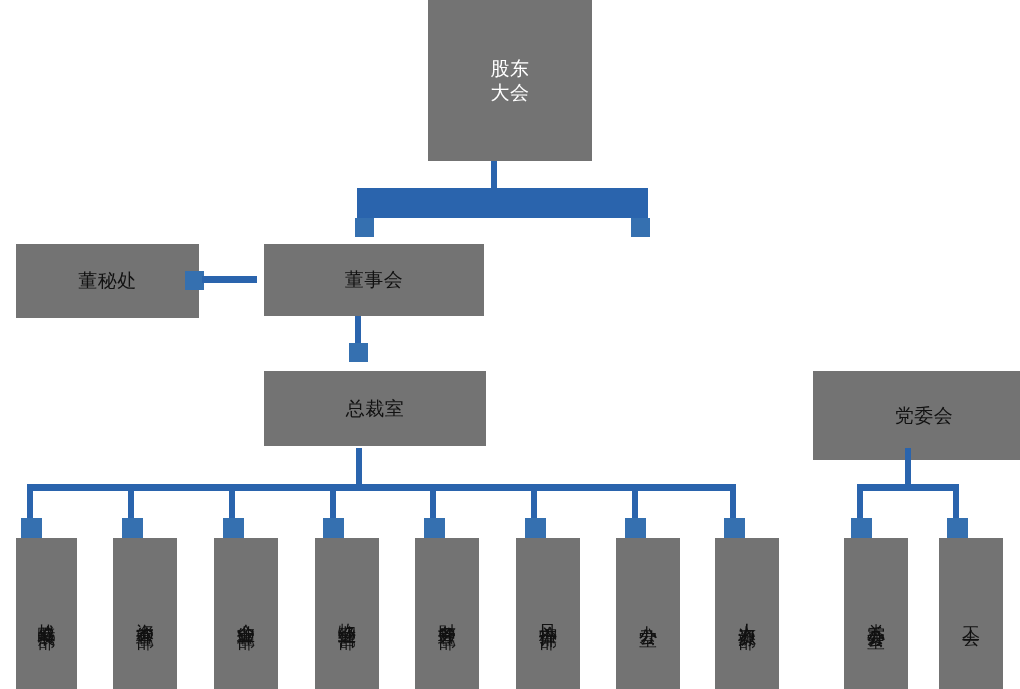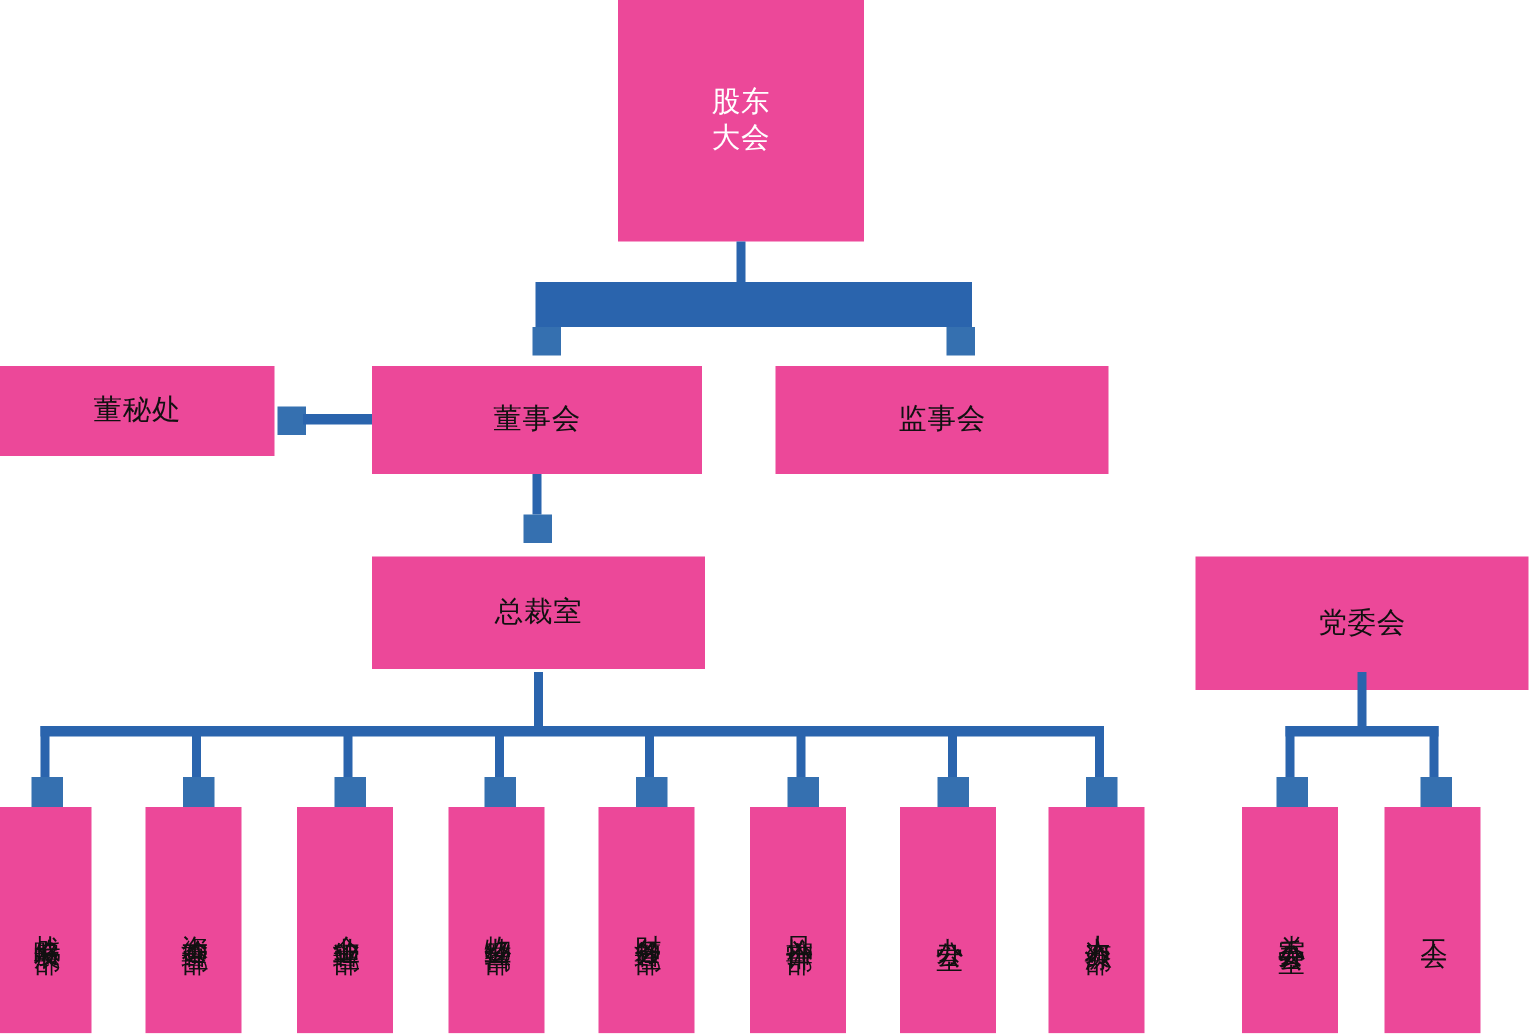--- a/index.html
+++ b/index.html
@@ -12,26 +12,27 @@
   }
   #org-chart {
     position: relative;
     width: 1020px;
     height: 689px;
     background: #ffffff;
     overflow: hidden;
   }
   .node {
     position: absolute;
-    background: #ec4899;
+    background: #737373;
     box-sizing: border-box;
     display: flex;
     align-items: center;
     justify-content: center;
     text-align: left;
+    margin-left: 16px;
   }
   .node .label {
     font-size: 19px;
     line-height: 1.25;
     letter-spacing: 0.5px;
     white-space: pre-line;
     font-weight: 400;
   }
   .node.white-text .label { color: #ffffff; }
   .node.dark-text  .label { color: #111111; }
@@ -66,34 +67,31 @@
   <div class="node white-text" style="left:412px; top:0px; width:164px; height:161px;">
     <span class="label">股东
 大会</span>
   </div>
 
   <div class="conn" style="left:491px; top:161px; width:6px; height:28px;"></div>
   <div class="conn" style="left:357px; top:188px; width:291px; height:30px;"></div>
   <div class="nub" style="left:355px; top:218px; width:19px; height:19px;"></div>
   <div class="nub" style="left:631px; top:218px; width:19px; height:19px;"></div>
 
-  <div class="node dark-text" style="left:0px; top:244px; width:183px; height:60px;">
+  <div class="node dark-text" style="left:0px; top:244px; width:183px; height:74px;">
     <span class="label">董秘处</span>
   </div>
 
   <div class="nub" style="left:185px; top:271px; width:19px; height:19px;"></div>
   <div class="conn" style="left:202px; top:276px; width:55px; height:7px;"></div>
 
   <div class="node dark-text" style="left:248px; top:244px; width:220px; height:72px;">
     <span class="label">董事会</span>
   </div>
 
-  <div class="node dark-text" style="left:517px; top:244px; width:222px; height:72px;">
-    <span class="label">监事会</span>
-  </div>
 
   <div class="conn" style="left:355px; top:316px; width:6px; height:27px;"></div>
   <div class="nub" style="left:349px; top:343px; width:19px; height:19px;"></div>
 
   <div class="node dark-text" style="left:248px; top:371px; width:222px; height:75px;">
     <span class="label">总裁室</span>
   </div>
 
   <div class="node dark-text" style="left:797px; top:371px; width:222px; height:89px;">
     <span class="label">党委会</span>

